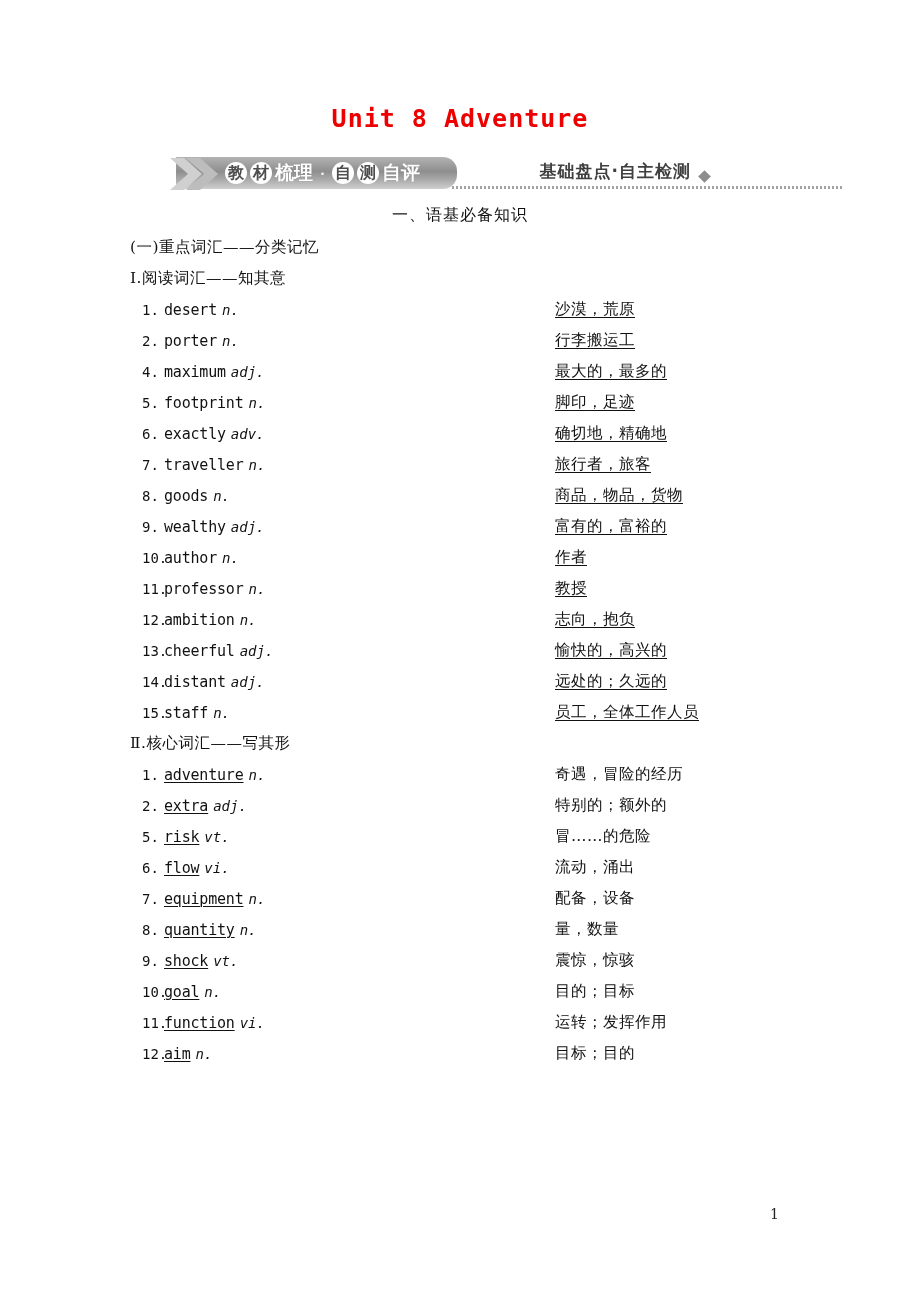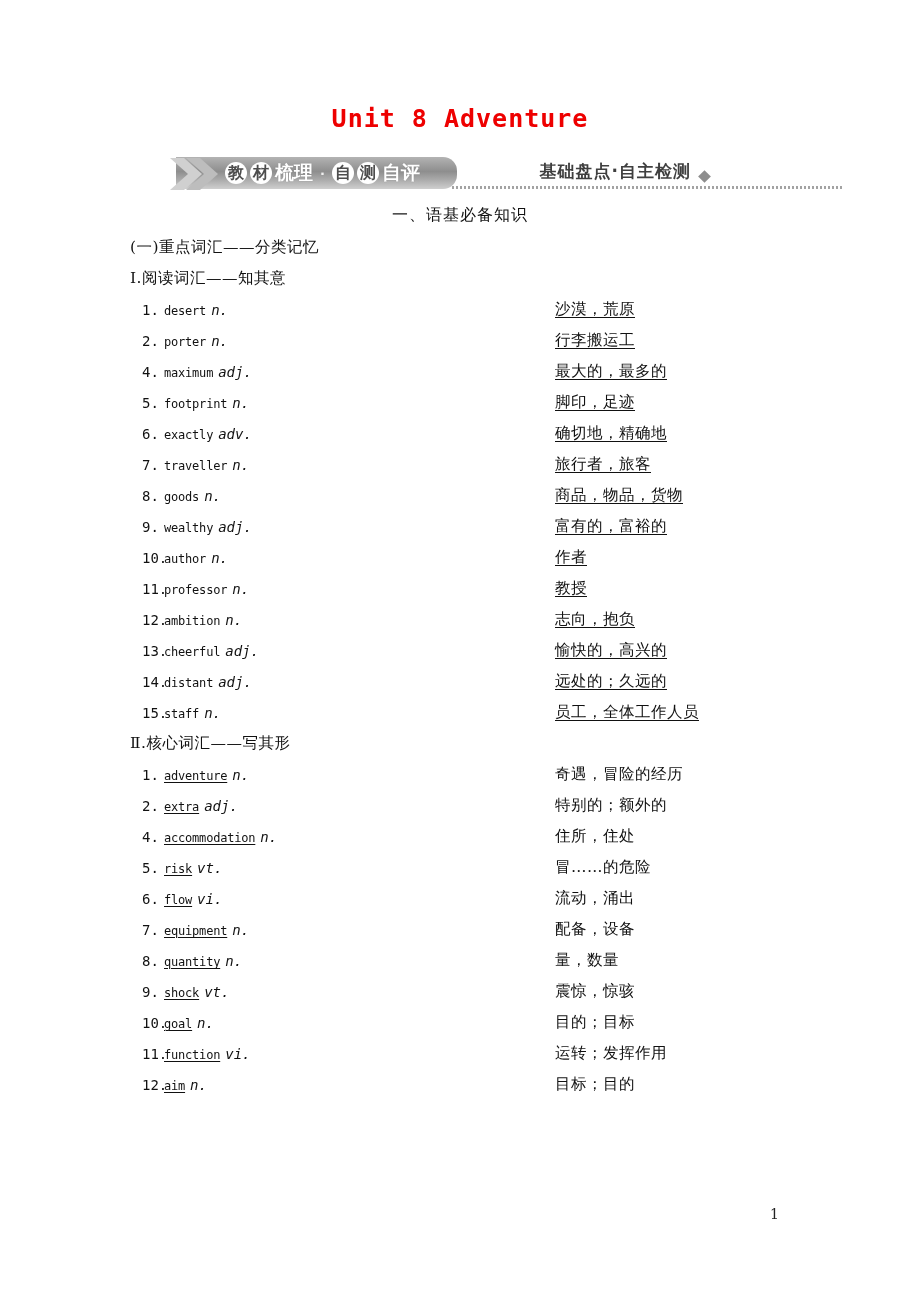--- a/index.html
+++ b/index.html
@@ -170,21 +170,21 @@
   .v-num {
     display: inline-block;
     width: 34px;
     text-align: left;
     padding-left: 12px;
     font-family: "DejaVu Sans Mono", "Liberation Mono", monospace;
     font-size: 14px;
   }
   .v-word {
     font-family: "DejaVu Sans Mono", "Liberation Mono", monospace;
-    font-size: 12px;
+    font-size: 15px;
     letter-spacing: -0.2px;
   }
   .v-pos {
     font-family: "DejaVu Sans Mono", "Liberation Mono", monospace;
     font-style: italic;
     font-size: 14px;
     margin-left: 5px;
   }
   .v-mean {
     position: absolute;
@@ -267,21 +267,20 @@
         <li class="vocab-row u-mean"><span class="v-num">13.</span><span class="v-word">cheerful</span><span class="v-pos">adj.</span><span class="v-mean">愉快的，高兴的</span></li>
         <li class="vocab-row u-mean"><span class="v-num">14.</span><span class="v-word">distant</span><span class="v-pos">adj.</span><span class="v-mean">远处的；久远的</span></li>
         <li class="vocab-row u-mean"><span class="v-num">15.</span><span class="v-word">staff</span><span class="v-pos">n.</span><span class="v-mean">员工，全体工作人员</span></li>
       </ul>
 
     <div class="sub-heading h-b">Ⅱ.核心词汇——写其形</div>
 
     <ul class="vocab-list" id="core-list">
         <li class="vocab-row u-word"><span class="v-num">1.</span><span class="v-word">adventure</span><span class="v-pos">n.</span><span class="v-mean">奇遇，冒险的经历</span></li>
         <li class="vocab-row u-word"><span class="v-num">2.</span><span class="v-word">extra</span><span class="v-pos">adj.</span><span class="v-mean">特别的；额外的</span></li>
-        <li class="vocab-row u-word"><span class="v-num">4.</span><span class="v-word">accommodation</span><span class="v-pos">n.</span><span class="v-mean">住所，住处</span></li>
         <li class="vocab-row u-word"><span class="v-num">5.</span><span class="v-word">risk</span><span class="v-pos">vt.</span><span class="v-mean">冒……的危险</span></li>
         <li class="vocab-row u-word"><span class="v-num">6.</span><span class="v-word">flow</span><span class="v-pos">vi.</span><span class="v-mean">流动，涌出</span></li>
         <li class="vocab-row u-word"><span class="v-num">7.</span><span class="v-word">equipment</span><span class="v-pos">n.</span><span class="v-mean">配备，设备</span></li>
         <li class="vocab-row u-word"><span class="v-num">8.</span><span class="v-word">quantity</span><span class="v-pos">n.</span><span class="v-mean">量，数量</span></li>
         <li class="vocab-row u-word"><span class="v-num">9.</span><span class="v-word">shock</span><span class="v-pos">vt.</span><span class="v-mean">震惊，惊骇</span></li>
         <li class="vocab-row u-word"><span class="v-num">10.</span><span class="v-word">goal</span><span class="v-pos">n.</span><span class="v-mean">目的；目标</span></li>
         <li class="vocab-row u-word"><span class="v-num">11.</span><span class="v-word">function</span><span class="v-pos">vi.</span><span class="v-mean">运转；发挥作用</span></li>
         <li class="vocab-row u-word"><span class="v-num">12.</span><span class="v-word">aim</span><span class="v-pos">n.</span><span class="v-mean">目标；目的</span></li>
       </ul>
 

